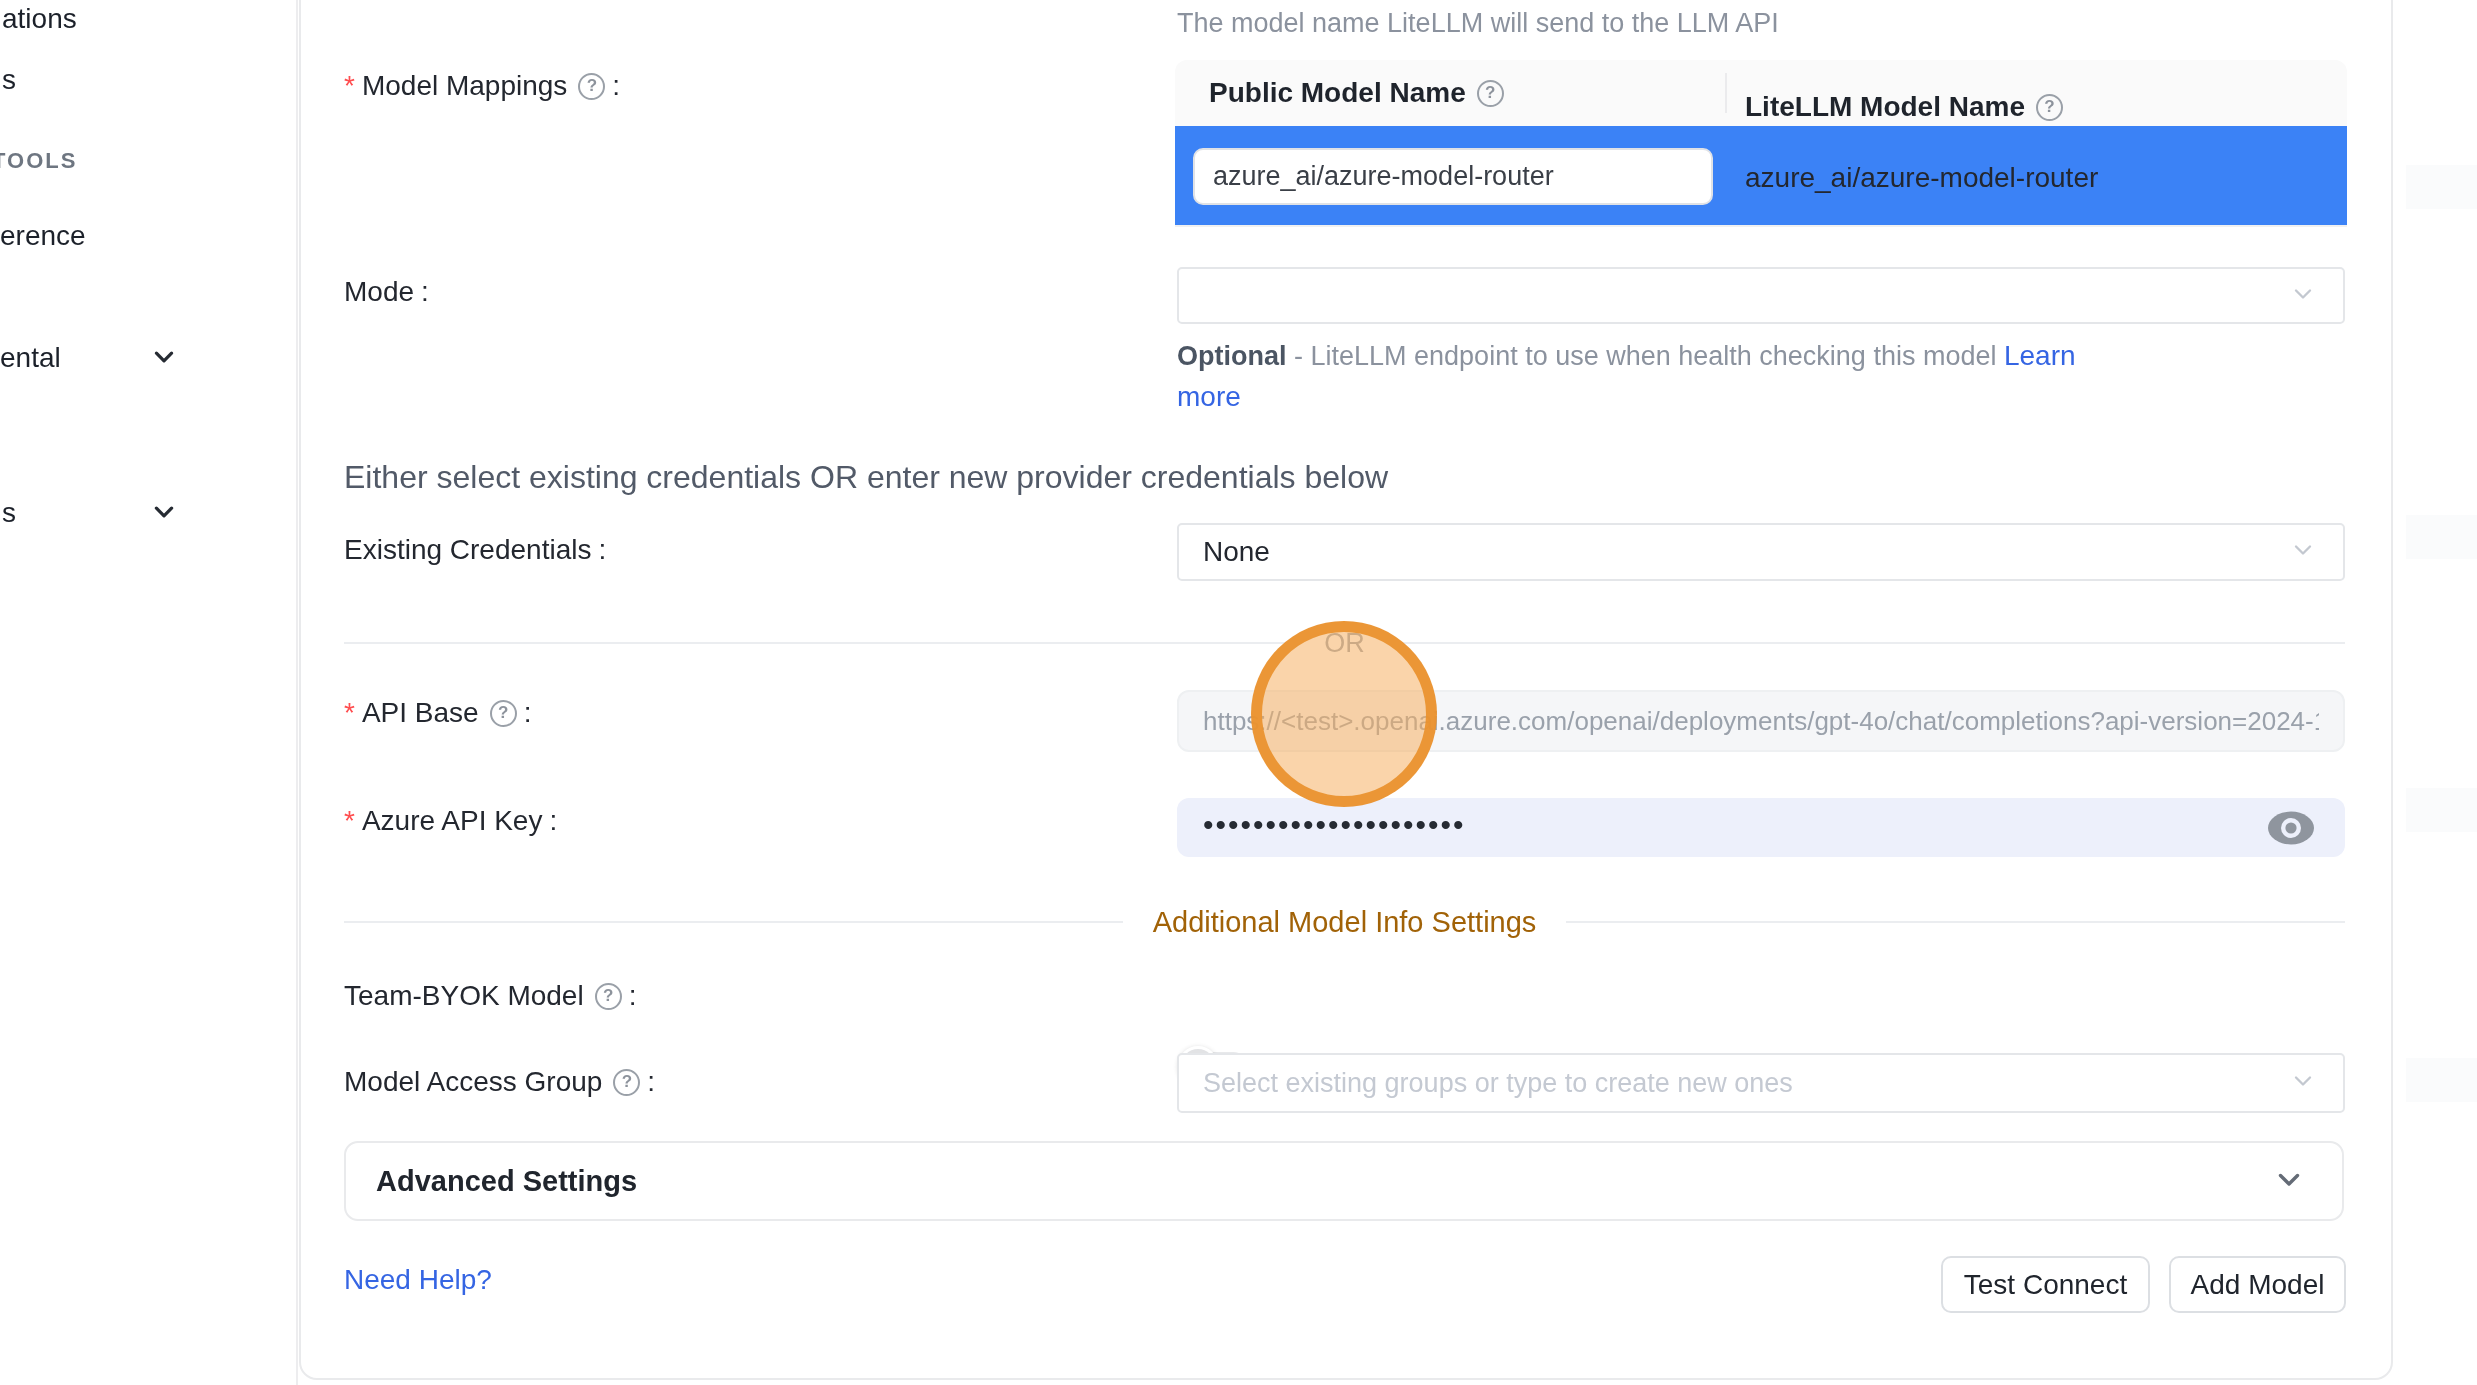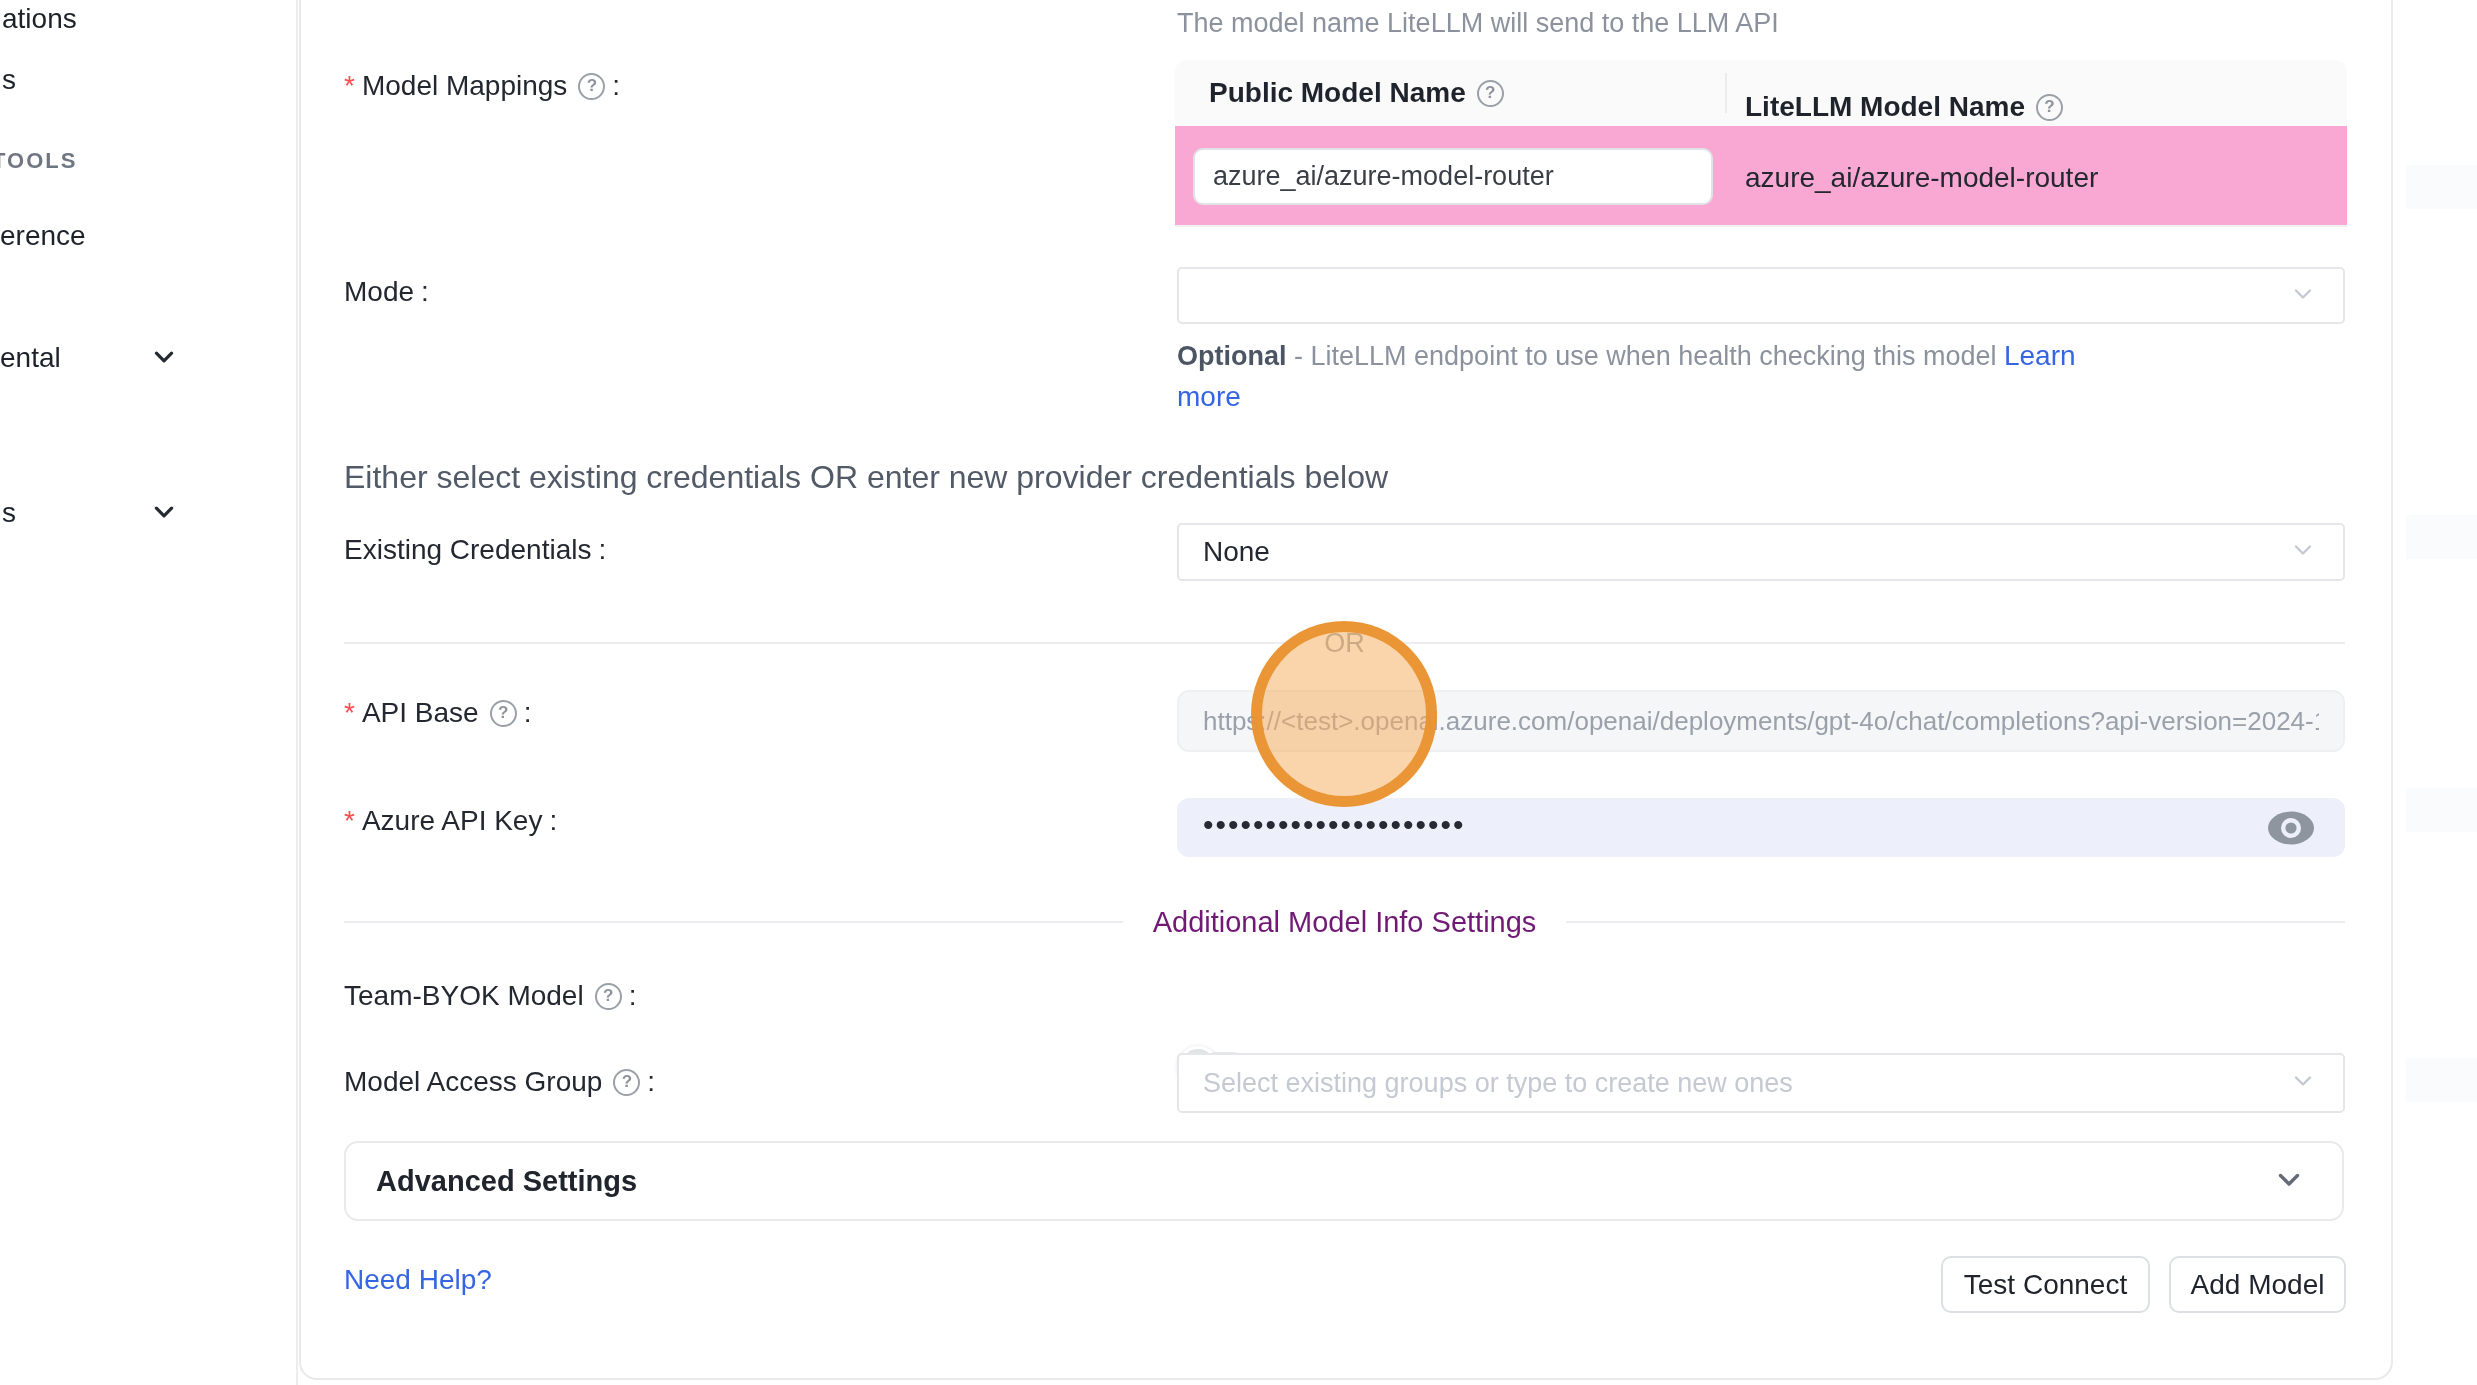--- a/index.html
+++ b/index.html
@@ -35,29 +35,29 @@
   .textinput { border:2px solid #e0e2e6; border-radius:10px; background:#fff; font-size:27px; color:#3a3f47;
                font-family:"Liberation Sans","DejaVu Sans",sans-serif; padding:0 18px; outline:none; }
   .ghostinput { border:2px solid #eef0f2; border-radius:12px; background:#f5f6f8; font-size:26px; color:#3a3f47;
                 font-family:"Liberation Sans","DejaVu Sans",sans-serif; padding:0 24px; outline:none; }
   .ghostinput::placeholder { color:#9aa1ab; }
 
   
   .tbl-head { background:#fafafa; border-radius:12px 12px 0 0; display:flex; align-items:center; }
   .tbl-head .hcell { display:flex; align-items:center; font-size:28px; font-weight:700; color:#1f242c; }
   .hdiv { width:2px; height:40px; background:#ebebed; }
-  .tbl-row { border-bottom:2px solid #f0f0f1; background:#f9a8d4; }
+  .tbl-row { border-bottom:2px solid #f0f0f1; background:#3b82f6; }
   .cellval { font-size:28px; color:#23272f; white-space:nowrap; }
 
   
   .divider { display:flex; align-items:center; }
   .divider .line { flex:1; height:2px; background:#ebedf0; }
   .divider .txt { padding:0 30px; white-space:nowrap; }
   .or-txt { font-size:27px; color:#9aa2ae; }
-  .sec-txt { font-size:29px; color:#701a75; }
+  .sec-txt { font-size:29px; color:#a16207; }
 
   
   .keyfield { background:#edf0fb; border-radius:12px; display:flex; align-items:center; position:relative; }
   .dots { font-size:30px; letter-spacing:2px; color:#262b33; padding-left:26px; line-height:1; padding-bottom:6px; }
 
   
   .toggle { width:67px; height:30px; background:#e8e9eb; border-radius:15px; position:relative; }
   .knob { position:absolute; left:-3px; top:-6px; width:40px; height:40px; border-radius:50%;
           background:#e2e3e5; border:3px solid #fff; box-shadow:0 1px 5px rgba(0,0,0,.16); }
 

